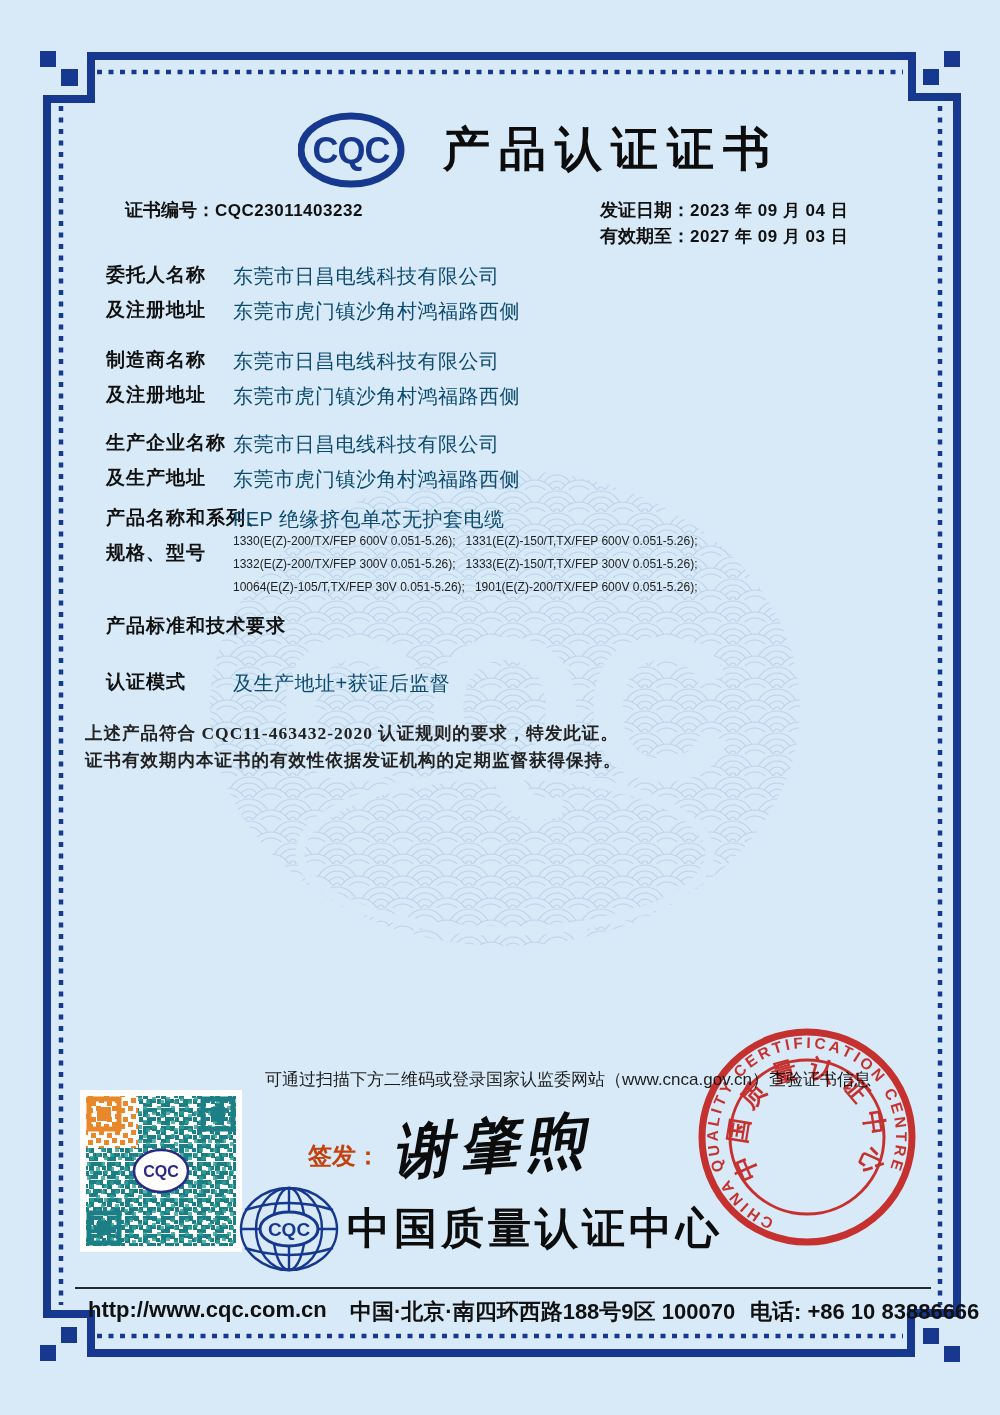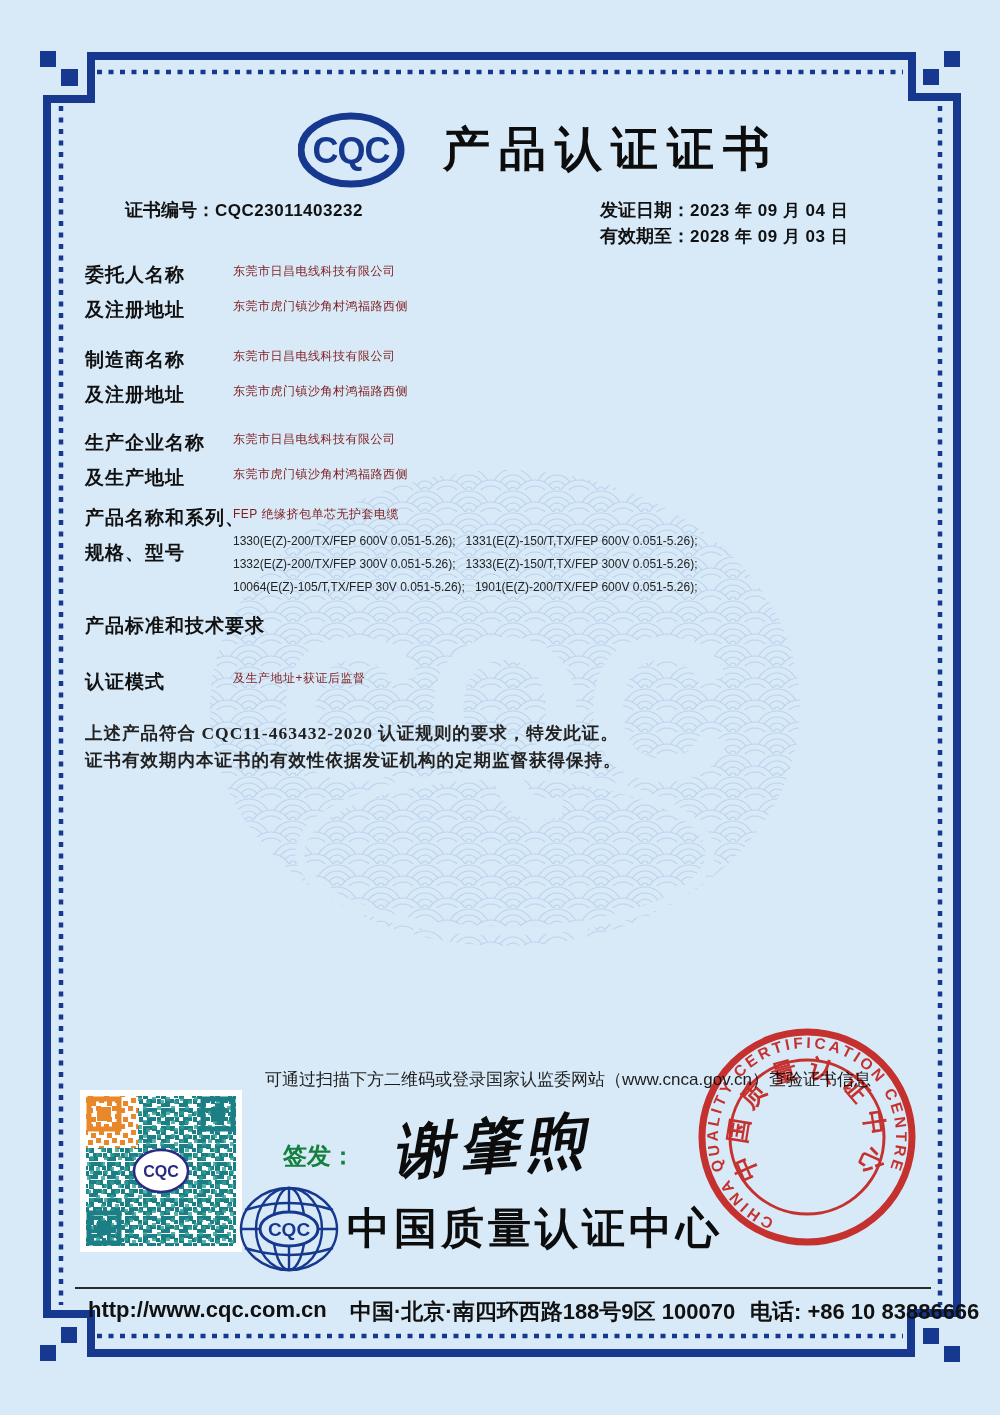--- a/index.html
+++ b/index.html
@@ -2,29 +2,29 @@
 <html><head>
 <meta charset="utf-8">
 <style>
   html,body{margin:0;padding:0;background:#eef5fb;}
   .page{
     position:relative;width:1000px;height:1415px;margin:0 auto;
     background:#d8eaf8;overflow:hidden;
     font-family:"Liberation Sans",sans-serif;color:#1a1a1a;
   }
   .abs{position:absolute;}
-  .lbl{font-weight:bold;font-size:19px;color:#111;letter-spacing:1px;}
-  .val{font-size:12px;color:#7f1d1d;letter-spacing:0.5px;}
+  .lbl{font-weight:bold;font-size:19px;color:#111;letter-spacing:1px;margin-left:21px;}
+  .val{font-size:20px;color:#0c4a6e;letter-spacing:0.5px;}
   .meta-lbl{font-family:"Liberation Serif",serif;font-size:18px;font-weight:bold;color:#111;}
   .meta-val{font-size:17px;font-weight:bold;color:#111;letter-spacing:0.5px;}
   .title{font-size:47px;font-weight:bold;letter-spacing:9px;color:#0d0d0d;}
   .models div{white-space:pre;font-size:12px;line-height:23px;color:#222;}
   .statement{font-family:"Liberation Serif",serif;font-size:17.5px;font-weight:bold;color:#222;letter-spacing:1px;line-height:27px;}
   .verify{font-size:17px;color:#1d1d1d;}
-  .sig-label{font-family:"Liberation Serif",serif;font-size:24px;font-weight:bold;color:#15803d;}
+  .sig-label{font-family:"Liberation Serif",serif;font-size:24px;font-weight:bold;color:#c2410c;margin-left:25px;}
   .sig-name{font-family:"Liberation Serif",serif;font-style:italic;font-weight:bold;font-size:60px;color:#0c0c0c;transform:rotate(-4deg);letter-spacing:6px;}
   .issuer-name{font-size:43px;font-weight:bold;color:#0d0d0d;letter-spacing:4px;}
   .footer-text{font-size:22px;font-weight:bold;color:#111;}
   .stamp-wrap{mix-blend-mode:multiply;opacity:0.93;}
   svg text{font-family:"Liberation Sans",sans-serif;}
 </style>
 </head>
 <body>
 
 <div class="page">
@@ -79,21 +79,21 @@
   </svg>
   <div class="abs title" style="left:443px;top:118px;">产品认证证书</div>
 
   <div class="abs" style="left:125px;top:198px;">
     <span class="meta-lbl">证书编号：</span><span class="meta-val">CQC23011403232</span>
   </div>
   <div class="abs" style="left:600px;top:198px;">
     <span class="meta-lbl">发证日期：</span><span class="meta-val">2023 年 09 月 04 日</span>
   </div>
   <div class="abs" style="left:600px;top:224px;">
-    <span class="meta-lbl">有效期至：</span><span class="meta-val">2028 年 09 月 03 日</span>
+    <span class="meta-lbl">有效期至：</span><span class="meta-val">2027 年 09 月 03 日</span>
   </div>
 
   <div class="abs lbl" style="left:85px;top:262px;">委托人名称</div>
   <div class="abs val" style="left:233px;top:263px;">东莞市日昌电线科技有限公司</div>
   <div class="abs lbl" style="left:85px;top:297px;">及注册地址</div>
   <div class="abs val" style="left:233px;top:298px;">东莞市虎门镇沙角村鸿福路西侧</div>
 
   <div class="abs lbl" style="left:85px;top:347px;text-align:right;">制造商名称</div>
   <div class="abs val" style="left:233px;top:348px;">东莞市日昌电线科技有限公司</div>
   <div class="abs lbl" style="left:85px;top:382px;">及注册地址</div>

